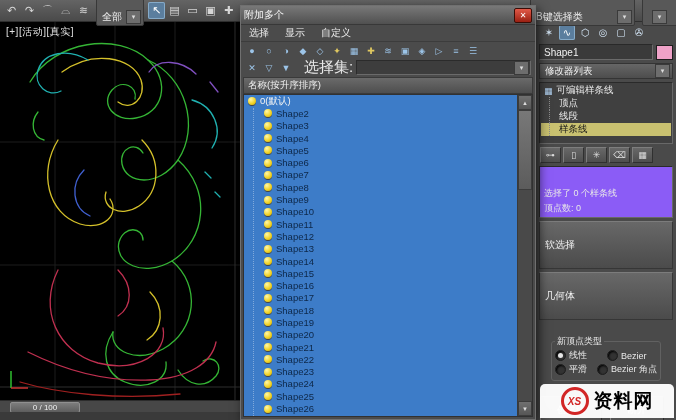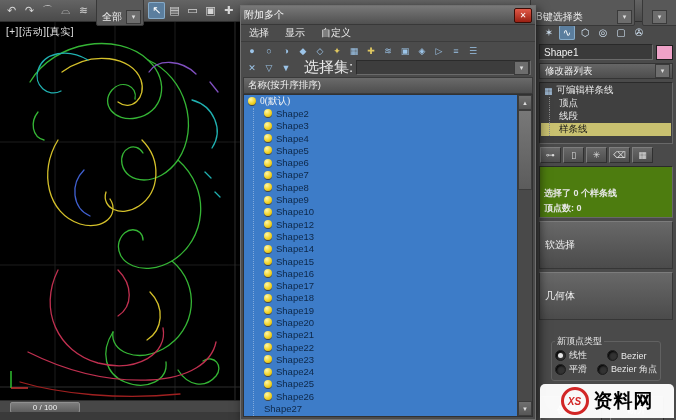--- a/index.html
+++ b/index.html
@@ -57,21 +57,21 @@
     border:1px solid #3a3a3a;display:flex;align-items:center;padding:0 4px;color:#f0f0f0;font-size:9.5px;}
   .list-wrap{flex:1;display:flex;margin:0 2px 2px 2px;border:1px solid #313131;overflow:hidden;}
   .shape-list{flex:1;background:#3d7cc8;overflow:hidden;position:relative;}
   .shape-list::before{content:"";position:absolute;left:9px;top:13px;bottom:0;
     border-left:1px dotted rgba(255,255,255,.35);}
   .list-row{height:12.3px;display:flex;align-items:center;gap:4px;padding-left:20px;position:relative;}
   .list-row.root{padding-left:4px;}
   .bulb{width:8px;height:8px;border-radius:50%;flex:0 0 auto;
     background:radial-gradient(circle at 35% 30%,#fff8a8,#f0d020 60%,#c09a00);box-shadow:0 1px 0 #444;}
   .row-label{font-size:9.5px;color:#0d2748;white-space:nowrap;}
-  .list-row.root .row-label{color:#f4f4f4;font-family:Liberation Serif, serif;}
+  .list-row.root .row-label{color:#f4f4f4;}
   .vscroll{width:14px;background:#565656;border-left:1px solid #3a3a3a;display:flex;flex-direction:column;}
   .scroll-btn{height:13px;flex:0 0 auto;background:linear-gradient(#707070,#565656);
     border:1px solid #3c3c3c;color:#ddd;font-size:6px;display:flex;align-items:center;justify-content:center;}
   .scroll-track{flex:1;position:relative;background:#494949;}
   .scroll-thumb{position:absolute;left:0;right:0;top:0;height:78px;
     background:linear-gradient(#787878,#5c5c5c);border:1px solid #3c3c3c;}
 
   
   .right-panel{position:absolute;left:535px;top:22px;width:141px;height:398px;box-sizing:border-box;
     background:#4a4a4a;border-left:1px solid #2d2d2d;padding:2px 3px;display:flex;flex-direction:column;
@@ -91,23 +91,23 @@
     border-right-color:#686868;padding:1px;display:flex;flex-direction:column;flex:0 0 auto;}
   .stack-row{height:13px;display:flex;align-items:center;gap:4px;padding-left:3px;color:#e9e9e9;font-size:9.5px;}
   .stack-row.child{padding-left:18px;position:relative;}
   .stack-row.child::before{content:"";position:absolute;left:8px;top:0;bottom:0;border-left:1px dotted #8a8a8a;}
   .stack-row.child.active{background:#c9c170;color:#181818;}
   .stack-icon{color:#b0d0f0;font-size:9px;}
   .stack-btns{display:flex;gap:2px;padding:0 1px;}
   .sbtn{width:19px;height:14px;background:linear-gradient(#686868,#4e4e4e);border:1px solid #303030;
     border-top-color:#7e7e7e;border-left-color:#7e7e7e;color:#ddd;font-size:9px;
     display:inline-flex;align-items:center;justify-content:center;}
-  .sel-info{height:46px;flex:0 0 auto;background:#4d7c0f;border:1px solid #2a2a2a;border-bottom-color:#686868;
+  .sel-info{height:46px;flex:0 0 auto;background:#8b5cf6;border:1px solid #2a2a2a;border-bottom-color:#686868;
     border-right-color:#686868;display:flex;flex-direction:column;justify-content:flex-end;
-    padding:2px 4px;color:#e8e8e8;font-size:9px;gap:2px;font-weight:bold;}
+    padding:2px 4px;color:#e8e8e8;font-size:9px;gap:2px;}
   .rollout{height:14px;flex:0 0 auto;background:linear-gradient(#686868,#4b4b4b);border:1px solid #363636;
     border-top-color:#7c7c7c;display:flex;align-items:flex-start;padding:16px 5px;color:#f3f3f3;font-size:10px;}
   .geo-section{display:flex;flex-direction:column;gap:3px;}
   .group{border:1px solid #616161;border-radius:3px;margin:12px;padding:0 3px 3px;}
   .group legend{font-size:9px;color:#eaeaea;padding:0 2px;}
   .radio-row{display:flex;gap:2px;margin:1px 0;}
   .radio{display:flex;align-items:center;gap:3px;flex:1;color:#e8e8e8;font-size:9px;white-space:nowrap;}
   .rdot{width:9px;height:9px;border-radius:50%;background:#333;border:1px solid #1d1d1d;
     box-shadow:inset 1px 1px 2px #000;position:relative;flex:0 0 auto;}
   .rdot.checked::after{content:"";position:absolute;left:2px;top:2px;right:2px;bottom:2px;
@@ -314,20 +314,24 @@
         <div class="list-row selected">
           <span class="bulb"></span>
           <span class="row-label">Shape9</span>
         </div>
 
         <div class="list-row selected">
           <span class="bulb"></span>
           <span class="row-label">Shape10</span>
         </div>
 
+        <div class="list-row selected">
+          <span class="bulb"></span>
+          <span class="row-label">Shape11</span>
+        </div>
 
         <div class="list-row selected">
           <span class="bulb"></span>
           <span class="row-label">Shape12</span>
         </div>
 
         <div class="list-row selected">
           <span class="bulb"></span>
           <span class="row-label">Shape13</span>
         </div>

